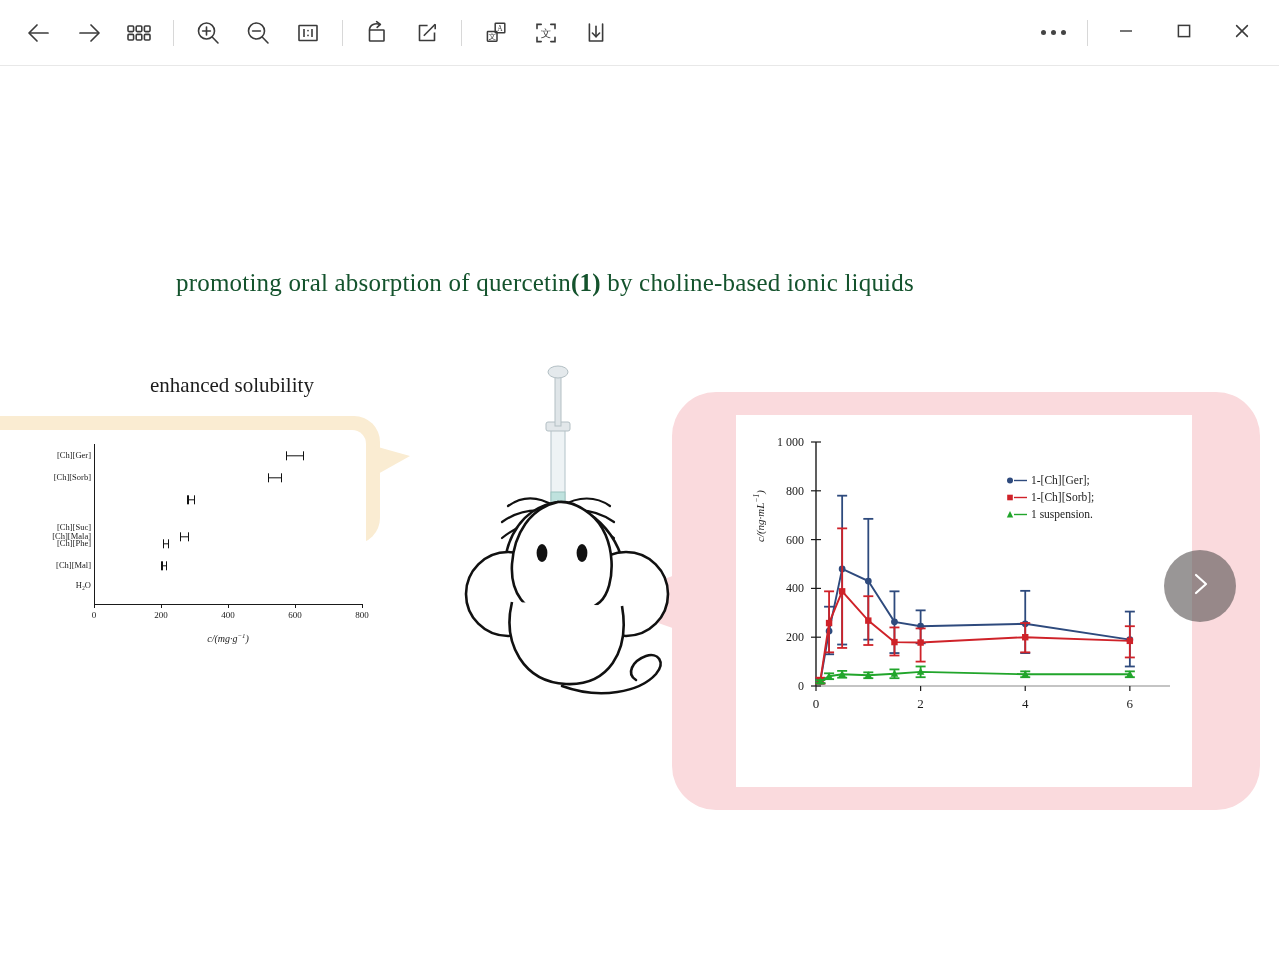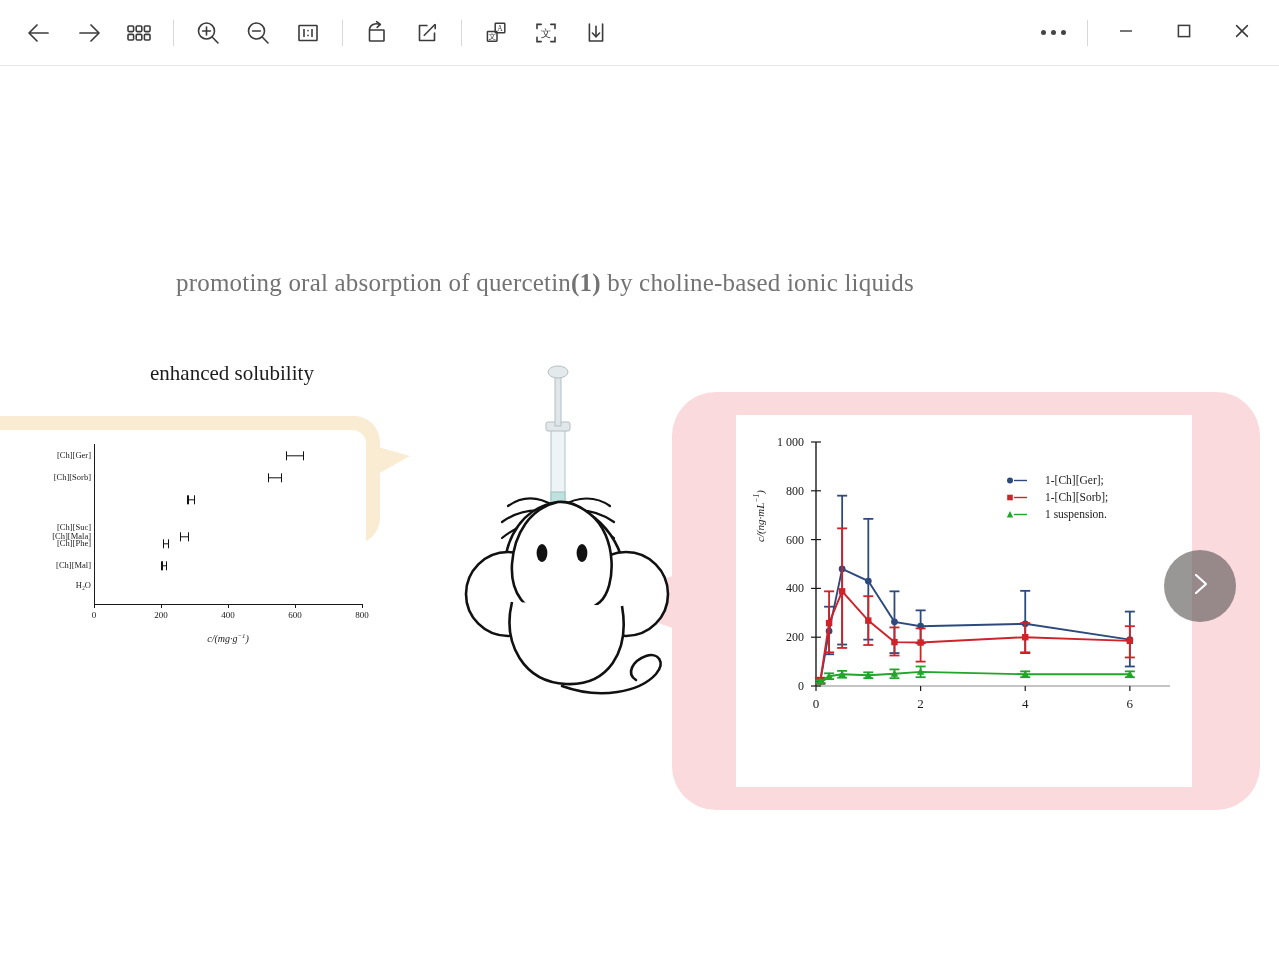--- a/index.html
+++ b/index.html
@@ -30,27 +30,27 @@
   .dots i{width:5px;height:5px;border-radius:50%;background:#444;display:block;}
 
   
   .page{
     position:absolute;left:0;top:66px;width:1279px;height:901px;
     background:#ffffff;overflow:hidden;
   }
 
   .ga-title{
     position:absolute;left:176px;top:203px;
-    font-size:25px;color:#737373;letter-spacing:.2px;white-space:nowrap;
+    font-size:25px;color:#14532d;letter-spacing:.2px;white-space:nowrap;
     font-family:"Liberation Serif", serif;
   }
   .ga-title .bold{font-weight:bold;}
 
   .head-left{
-    position:absolute;left:150px;top:295px;font-size:21px;color:#1c1c1c;white-space:nowrap;
+    position:absolute;left:150px;top:307px;font-size:21px;color:#1c1c1c;white-space:nowrap;
   }
   .head-right{
     position:absolute;left:827px;top:296px;font-size:21px;color:#1c1c1c;white-space:nowrap;
   }
 
   
   .bubble-left{
     position:absolute;left:-60px;top:350px;width:440px;height:128px;
     background:#faecd2;border-radius:26px;
   }
@@ -113,21 +113,21 @@
     position:absolute;left:-4px;top:118px;font-size:11px;color:#1a1a1a;font-style:italic;
     transform:rotate(-90deg);transform-origin:left top;white-space:nowrap;
   }
   .lc-ytick{position:absolute;font-size:12px;color:#1a1a1a;text-align:right;width:46px;transform:translateY(-50%);}
   .lc-xtick{position:absolute;font-size:13px;color:#1a1a1a;transform:translateX(-50%);}
   .lc-xlabel{
     position:absolute;left:60px;top:294px;width:320px;text-align:center;
     font-size:13px;color:#1a1a1a;font-style:italic;
   }
   .lc-legend{position:absolute;left:250px;top:48px;font-size:11.5px;color:#1a1a1a;line-height:17px;}
-  .lc-legend div{display:flex;align-items:center;gap:17px;white-space:nowrap;}
+  .lc-legend div{display:flex;align-items:center;gap:3px;white-space:nowrap;}
   .lg-mark{width:22px;height:11px;flex:0 0 22px;}
 
   
   .mouse{position:absolute;left:450px;top:290px;width:230px;height:350px;}
 
   
   .nextbtn{
     position:absolute;left:1164px;top:484px;width:72px;height:72px;border-radius:50%;
     background:rgba(90,86,86,0.62);display:flex;align-items:center;justify-content:center;
     cursor:pointer;

